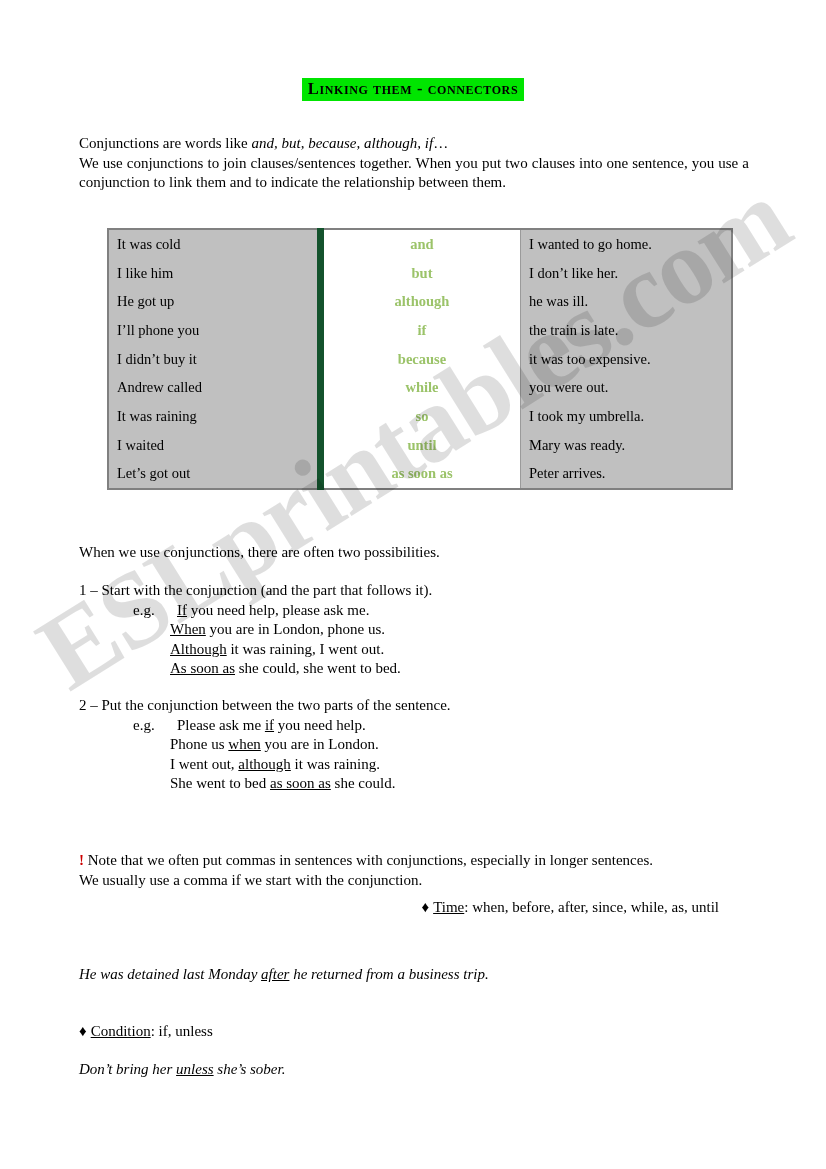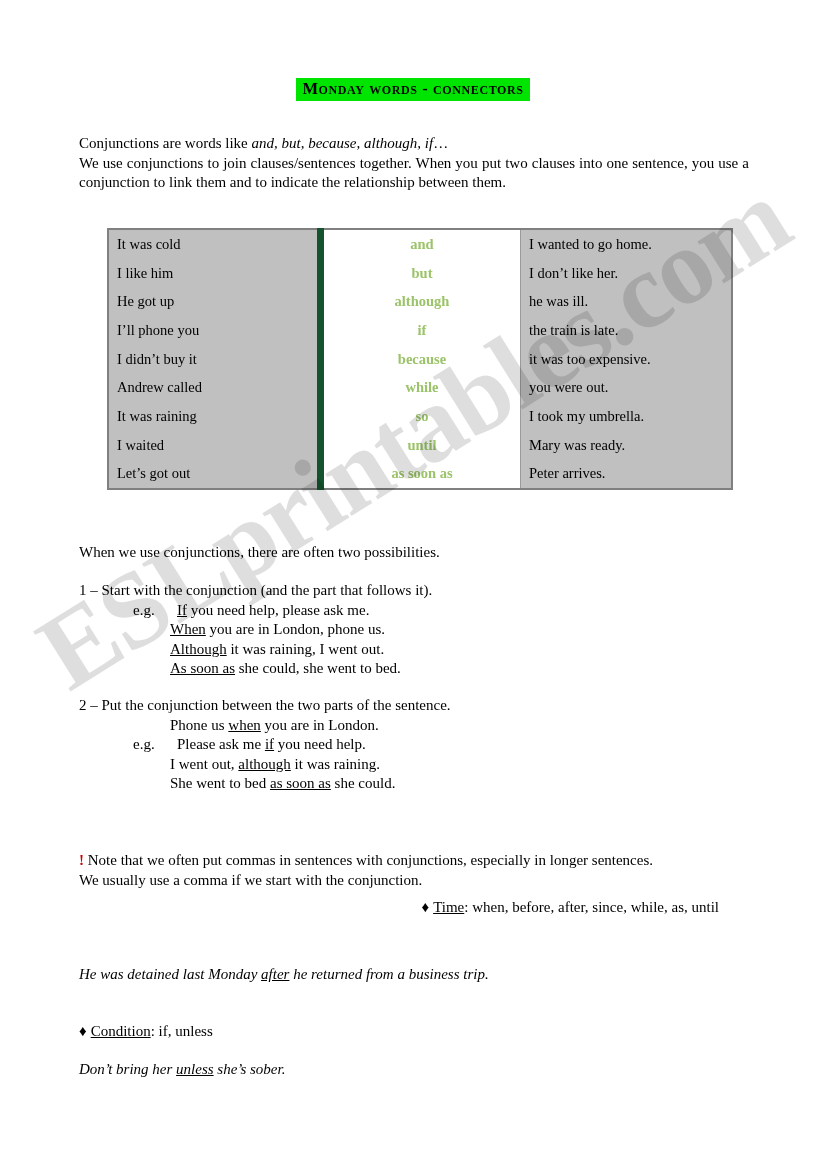--- a/index.html
+++ b/index.html
@@ -172,21 +172,21 @@
 </head>
 <body>
 
 <div id="watermark">
   <div class="wm-text">ESLprintables.com</div>
 </div>
 
 <div id="page">
 
   <div class="title-wrap">
-    <span class="title">Monday words - connectors</span>
+    <span class="title">Linking them - connectors</span>
   </div>
 
   <div class="intro">
     <div class="l1"><span>Conjunctions are words like </span><i>and, but, because, although, if</i><span>…</span></div>
     <div class="l2">We use conjunctions to join clauses/sentences together. When you put two clauses into one sentence, you use a conjunction to link them and to indicate the relationship between them.</div>
   </div>
 
   <table class="conj-table">
     <tbody>
       <tr>
@@ -242,22 +242,22 @@
   <div class="block rule1">
     <div>1 – Start with the conjunction (and the part that follows it).</div>
     <div class="eg-row"><span class="eg-label">e.g.</span><span class="eg-text"><span class="u">If</span><span> you need help, please ask me.</span></span></div>
     <div class="eg-row"><span class="eg-cont"><span class="u">When</span><span> you are in London, phone us.</span></span></div>
     <div class="eg-row"><span class="eg-cont"><span class="u">Although</span><span> it was raining, I went out.</span></span></div>
     <div class="eg-row"><span class="eg-cont"><span class="u">As soon as</span><span> she could, she went to bed.</span></span></div>
   </div>
 
   <div class="block rule2">
     <div>2 – Put the conjunction between the two parts of the sentence.</div>
+    <div class="eg-row"><span class="eg-label">e.g.</span><span class="eg-text"><span>Please ask me </span><span class="u">if</span><span> you need help.</span></span></div>
     <div class="eg-row"><span class="eg-cont"><span>Phone us </span><span class="u">when</span><span> you are in London.</span></span></div>
-    <div class="eg-row"><span class="eg-label">e.g.</span><span class="eg-text"><span>Please ask me </span><span class="u">if</span><span> you need help.</span></span></div>
     <div class="eg-row"><span class="eg-cont"><span>I went out, </span><span class="u">although</span><span> it was raining.</span></span></div>
     <div class="eg-row"><span class="eg-cont"><span>She went to bed </span><span class="u">as soon as</span><span> she could.</span></span></div>
   </div>
 
   <div class="block note">
     <div><span class="bang">!</span><span> Note that we often put commas in sentences with conjunctions, especially in longer sentences.</span></div>
     <div>We usually use a comma if we start with the conjunction.</div>
   </div>
 
   <div class="block cat-time">

